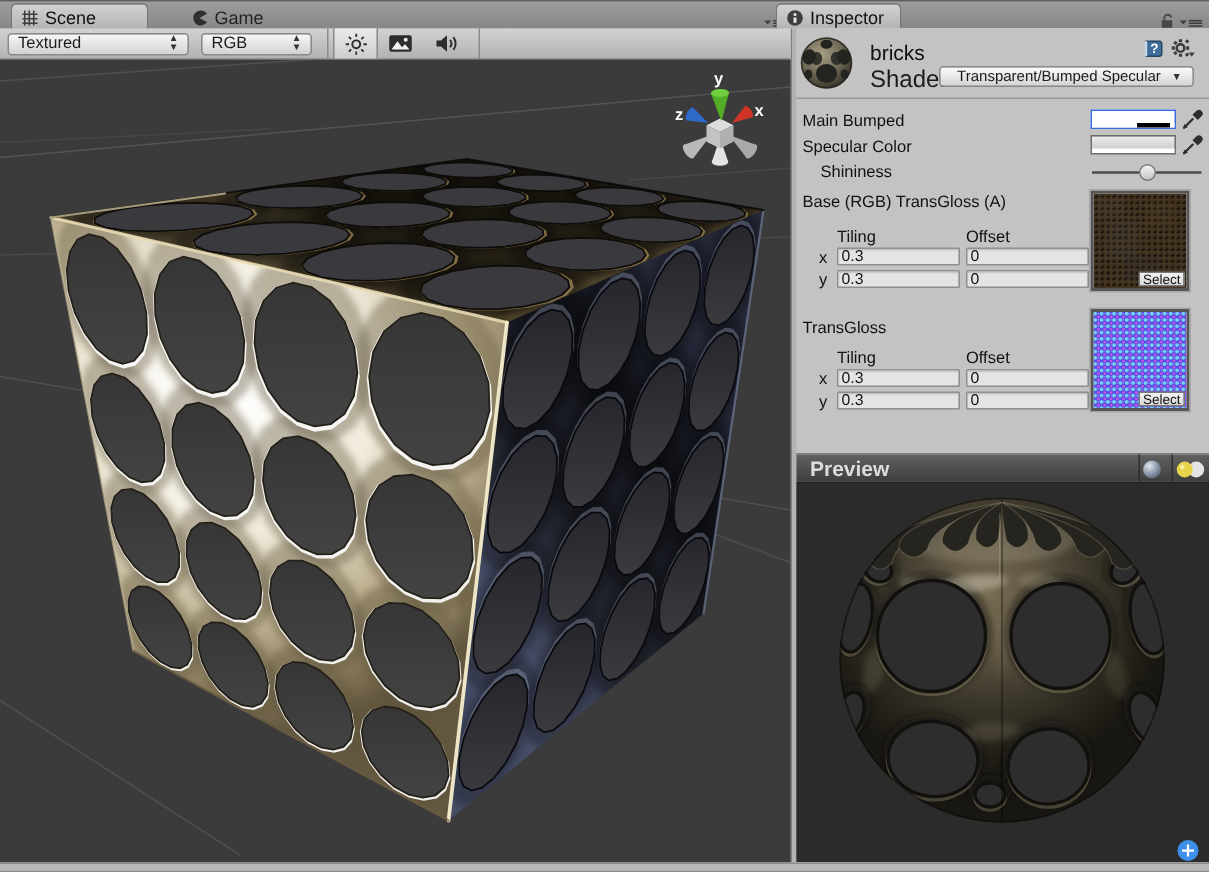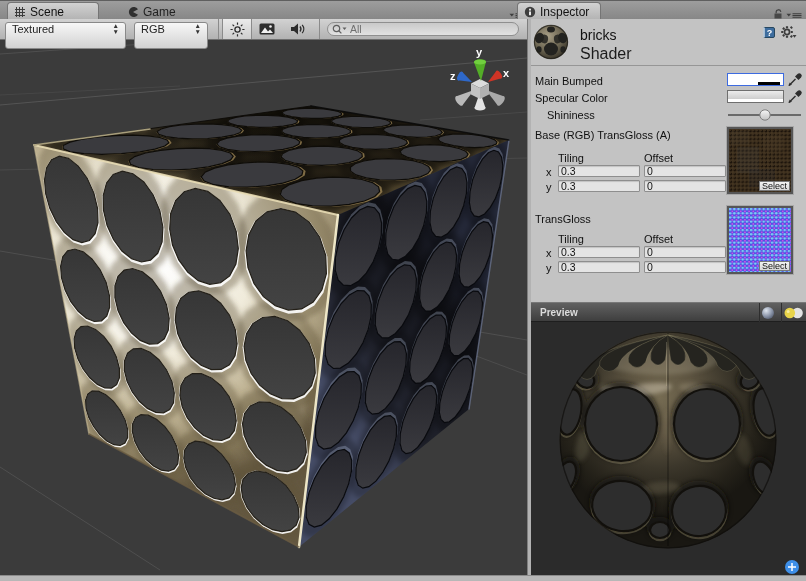--- a/index.html
+++ b/index.html
@@ -12,21 +12,21 @@
   background:linear-gradient(#9d9d9d,#878787); border-top:1px solid #5f5f5f; }
 .tab { position:absolute; top:1px; height:18px; border:1px solid #757575; border-bottom:none;
   border-radius:4px 4px 0 0; background:linear-gradient(#d2d2d2,#b2b2b2);
   font-size:12px; color:#111; display:flex; align-items:center; padding:0 8px 0 6px; }
 .tab.inactive { background:none; color:#232323; border-color:transparent; }
 .menuicon { position:absolute; width:16px; height:10px; }
 
 
 #toolbar { left:0; top:19px; width:527px; height:21px;
   background:linear-gradient(#d2d2d2,#b2b2b2); border-bottom:1px solid #6f6f6f; }
-.ddbtn { position:absolute; top:2.5px; height:27px; border:1px solid #898989; border-radius:3px;
+.ddbtn { position:absolute; top:2.5px; height:15px; border:1px solid #898989; border-radius:3px;
   background:linear-gradient(#f7f7f7,#d2d2d2); font-size:11px; color:#1e1e1e;
   display:flex; align-items:flex-start; padding:0 6px; }
 .updown { margin-left:auto; font-size:6.5px; color:#333; line-height:0.95; }
 .tbtn { position:absolute; top:0px; height:20px; display:flex; align-items:center; justify-content:center; }
 .tbtn.on { background:linear-gradient(#ebebeb,#cdcdcd); border-left:1px solid #8b8b8b; border-right:1px solid #8b8b8b; }
 .vsep { position:absolute; top:0; width:1px; height:20px; background:#8b8b8b; }
 #search { position:absolute; left:327px; top:3px; width:192px; height:14px; border-radius:8px;
   border:1px solid #8f8f8f; background:linear-gradient(#c9c9c9,#e2e2e2);
   font-size:10.5px; color:#6f6f6f; display:flex; align-items:center; padding:0 4px; }
 
@@ -48,21 +48,21 @@
 .inp { position:absolute; height:12px; border:1px solid #8e8e8e; background:#e4e4e4;
   font-size:10.5px; color:#111; line-height:11px; padding-left:2px; border-radius:1px;
   font-family:"Liberation Sans", sans-serif; box-shadow:inset 0 1px 1px rgba(0,0,0,0.15); }
 .thumb { position:absolute; left:196px; width:66px; border:2px solid #565656; outline:1px solid #a8a8a8; }
 .selbtn { position:absolute; right:1px; bottom:1px; background:linear-gradient(#f2f2f2,#d8d8d8);
   border:1px solid #787878; font-size:9px; color:#111; padding:0 2px; line-height:9px; height:10px; }
 
 
 #pvhead { left:531px; top:302px; width:275px; height:20px;
   background:linear-gradient(#616161,#3e3e3e); border-top:1px solid #787878; border-bottom:1px solid #1e1e1e;
-  color:#dcdcdc; font-size:10px; font-weight:bold; display:flex; align-items:center; padding-left:9px; }
+  color:#dcdcdc; font-size:14px; font-weight:bold; display:flex; align-items:center; padding-left:9px; }
 #pvarea { left:531px; top:322px; width:275px; height:253px; background:#2b2b2b; }
 
 
 #bottomstrip { left:0; top:575px; width:806px; height:6px; background:#b7b7b7; border-top:1px solid #8b8b8b; }
 </style>
 </head>
 <body>
 
 <div class="abs" id="scene">
     <svg width="527" height="535" viewBox="0 40 527 535" style="display:block">
@@ -384,28 +384,20 @@
         <circle cx="11.5" cy="3.5" r="1.3" fill="#f0f0f0"></circle>
       </svg>
   </div>
   <div class="tbtn" style="left:282px; width:32px;">
     <svg width="16" height="14" viewBox="0 0 16 14">
         <path d="M1,5h3l4,-3.5v11L4,9H1Z" fill="#2d2d2d"></path>
         <path d="M10,4.5a4,4 0 0 1 0,5M12.2,2.8a6.5,6.5 0 0 1 0,8.4" stroke="#2d2d2d" stroke-width="1.3" fill="none"></path>
       </svg>
   </div>
   <div class="vsep" style="left:319px;"></div>
-  <div id="search">
-    <svg width="16" height="10" viewBox="0 0 16 10" style="margin-right:2px">
-        <circle cx="4.5" cy="4.5" r="3.2" fill="none" stroke="#5f5f5f" stroke-width="1.2"></circle>
-        <path d="M7,7l2.4,2.4" stroke="#5f5f5f" stroke-width="1.2"></path>
-        <path d="M10.5,3.5l2,2.4l2,-2.4Z" fill="#5f5f5f"></path>
-      </svg>
-    All
-  </div>
 </div>
 
 <div class="abs" id="divider"></div>
 
 <div class="abs" id="inspector">
   <div id="ihead">
     <svg style="position:absolute; left:2px; top:5px;" width="36" height="36" viewBox="0 0 36 36">
 <defs>
           <radialGradient id="mb" cx="0.40" cy="0.33" r="0.8">
 <stop offset="0" stop-color="#a89f86"></stop>
@@ -422,20 +414,21 @@
 <ellipse cx="18" cy="25" rx="7" ry="6.4"></ellipse>
 <ellipse cx="6" cy="25.5" rx="2.6" ry="3.2"></ellipse>
 <ellipse cx="30" cy="25.5" rx="2.6" ry="3.2"></ellipse>
 <ellipse cx="11.5" cy="15" rx="3.6" ry="4.4" transform="rotate(8 11.5 15)" opacity="0.85"></ellipse>
 <ellipse cx="24.5" cy="15" rx="3.6" ry="4.4" transform="rotate(-8 24.5 15)" opacity="0.85"></ellipse>
 </g>
 <circle cx="18" cy="18" r="16.6" fill="none" stroke="#1d1b15" stroke-opacity="0.7" stroke-width="1.2"></circle>
 </svg>
     <div style="position:absolute; left:49px; top:8px; font-size:14px;">bricks</div>
     <div style="position:absolute; left:49px; top:26px; font-size:16px; color:#1c1c1c;">Shader</div>
+    <div id="shaderdd">Transparent/Bumped Specular<span style="position:absolute; right:7px; font-size:7px; color:#333;">▼</span></div>
     <svg style="position:absolute; left:231px; top:7px;" width="14" height="13" viewBox="0 0 14 13">
         <path d="M2,1.5h9a1.5,1.5 0 0 1 1.5,1.5v7a1.5,1.5 0 0 1 -1.5,1.5h-9Z" fill="#3e6d9e" stroke="#27475f" stroke-width="1"></path>
         <path d="M2,1.5v10" stroke="#c8d8e8" stroke-width="1.6"></path>
         <text x="7.6" y="9.5" font-size="9" font-weight="bold" fill="#fff" text-anchor="middle">?</text>
       </svg>
     <svg style="position:absolute; left:249px; top:6px;" width="17" height="14" viewBox="0 0 17 14">
         <g fill="#3d3d3d">
           <circle cx="7" cy="7" r="3.4"></circle>
           <g stroke="#3d3d3d" stroke-width="2.2">
             <path d="M7,1.2v2M7,10.8v2M1.2,7h2M10.8,7h2M2.9,2.9l1.4,1.4M10.7,10.7l1.4,1.4M2.9,11.1l1.4,-1.4M10.7,3.3l1.4,-1.4"></path>

